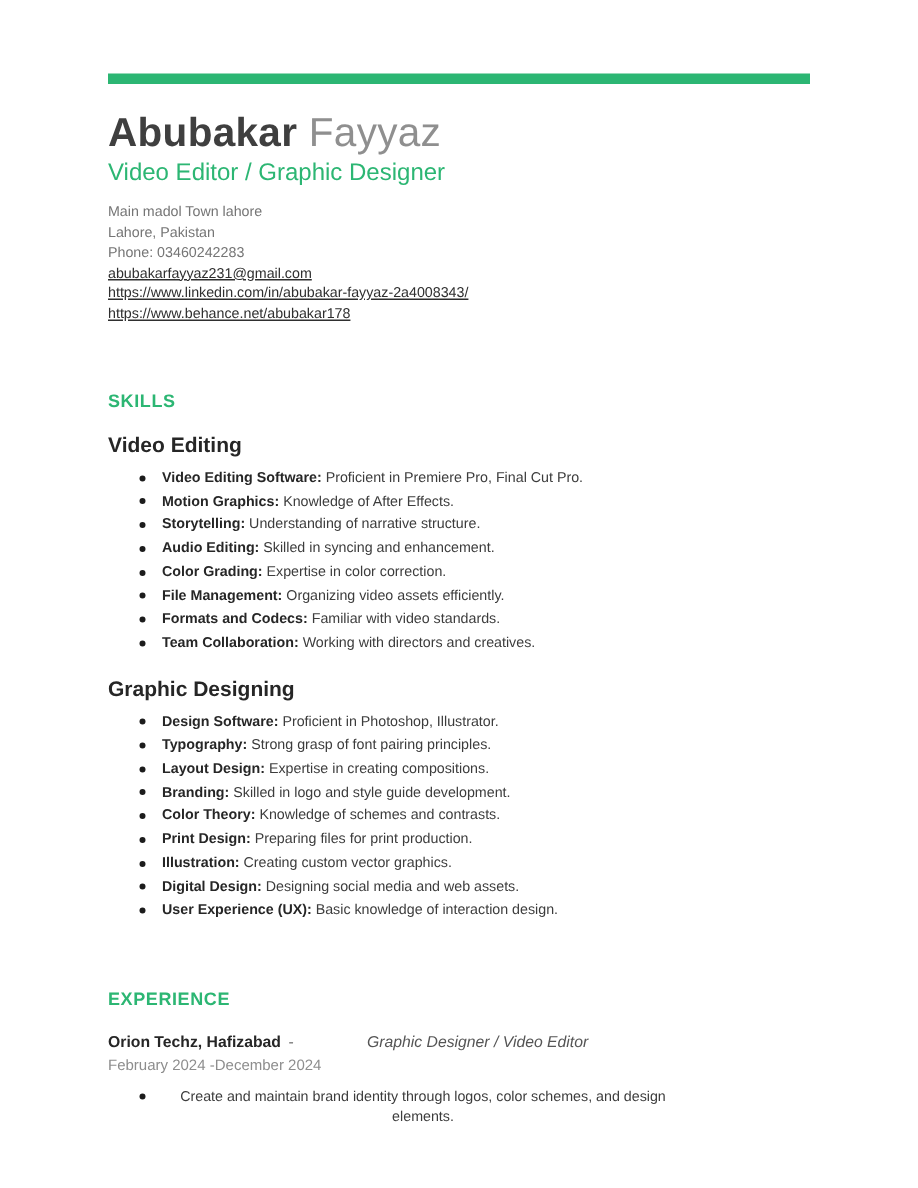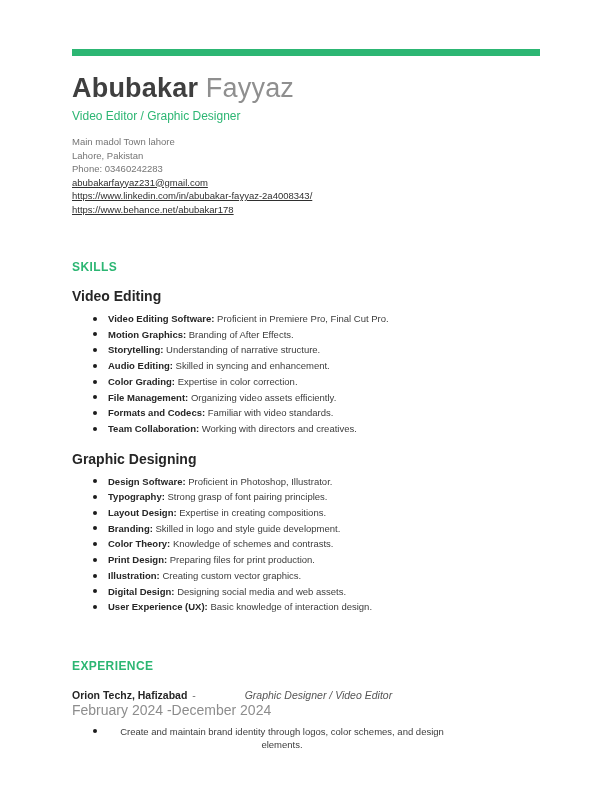--- a/index.html
+++ b/index.html
@@ -11,21 +11,21 @@
     position: relative; padding: 49px 72px 0 72px; overflow: hidden;
   }
   .top-bar { height: 7px; width: 100%; background: var(--accent, #2cb673); }
   .name {
     margin: 16px 0 0 0; font-size: 27px; line-height: 32px; font-weight: 400;
     letter-spacing: 0.2px;
   }
   .name .first { font-weight: 700; color: #3f3f3f; }
   .name .last  { font-weight: 400; color: #8f8f8f; }
   .job-title {
-    margin-top: 2px; font-size: 12px; line-height: 20px;
+    margin-top: 2px; font-size: 16px; line-height: 20px;
     color: var(--accent, #2cb673); font-weight: 400;
   }
   .contact { margin-top: 9px; font-size: 9.5px; line-height: 13.5px; color: #757575; }
   .contact .line { color: #757575; }
   .contact a.link {
     display: block; color: #2f2f2f; text-decoration: underline; cursor: pointer;
   }
   h2.section {
     margin: 44px 0 0 0; font-size: 12px; line-height: 14px; font-weight: 700;
     color: var(--accent, #2cb673); letter-spacing: 0.4px;
@@ -42,21 +42,21 @@
   ul.bullets li::before {
     content: ""; position: absolute; left: -15px; top: 5.7px;
     width: 4px; height: 4px; border-radius: 50%; background: #1c1c1c;
   }
   ul.bullets .lbl { font-weight: 700; color: #262626; }
   .group-gap { margin-top: 26px; }
   .entry-title { margin-top: 15px; font-size: 10.5px; line-height: 14px; color: #3c3c3c; }
   .entry-title .company { font-weight: 700; color: #262626; text-align: right; }
   .entry-title .dash { color: #6e6e6e; padding: 0 2px; }
   .entry-title .role { font-style: italic; font-weight: 400; color: #555555; padding-left: 44px; }
-  .dates { margin-top: 3px; font-size: 14px; line-height: 11px; color: #8d8d8d; }
+  .dates { margin-top: 3px; font-size: 10px; line-height: 11px; color: #8d8d8d; }
   ul.bullets.exp { margin-top: 9px; line-height: 13.5px; text-align: center; }
   ul.bullets.exp li { max-width: 348px; }
   ul.bullets.exp li::before { top: 4.5px; }
 </style>
 </head>
 <body>
 
 <div class="page">
 
   <div class="top-bar"></div>
@@ -72,21 +72,21 @@
     <a class="link" href="#">abubakarfayyaz231@gmail.com</a>
     <a class="link" href="#">https://www.linkedin.com/in/abubakar-fayyaz-2a4008343/</a>
     <a class="link" href="#">https://www.behance.net/abubakar178</a>
   </div>
 
   <h2 class="section">SKILLS</h2>
 
   <h3 class="group">Video Editing</h3>
   <ul class="bullets">
     <li><span class="lbl">Video Editing Software:</span> <span>Proficient in Premiere Pro, Final Cut Pro.</span></li>
-    <li><span class="lbl">Motion Graphics:</span> <span>Branding of After Effects.</span></li>
+    <li><span class="lbl">Motion Graphics:</span> <span>Knowledge of After Effects.</span></li>
     <li><span class="lbl">Storytelling:</span> <span>Understanding of narrative structure.</span></li>
     <li><span class="lbl">Audio Editing:</span> <span>Skilled in syncing and enhancement.</span></li>
     <li><span class="lbl">Color Grading:</span> <span>Expertise in color correction.</span></li>
     <li><span class="lbl">File Management:</span> <span>Organizing video assets efficiently.</span></li>
     <li><span class="lbl">Formats and Codecs:</span> <span>Familiar with video standards.</span></li>
     <li><span class="lbl">Team Collaboration:</span> <span>Working with directors and creatives.</span></li>
   </ul>
 
   <h3 class="group group-gap">Graphic Designing</h3>
   <ul class="bullets">

